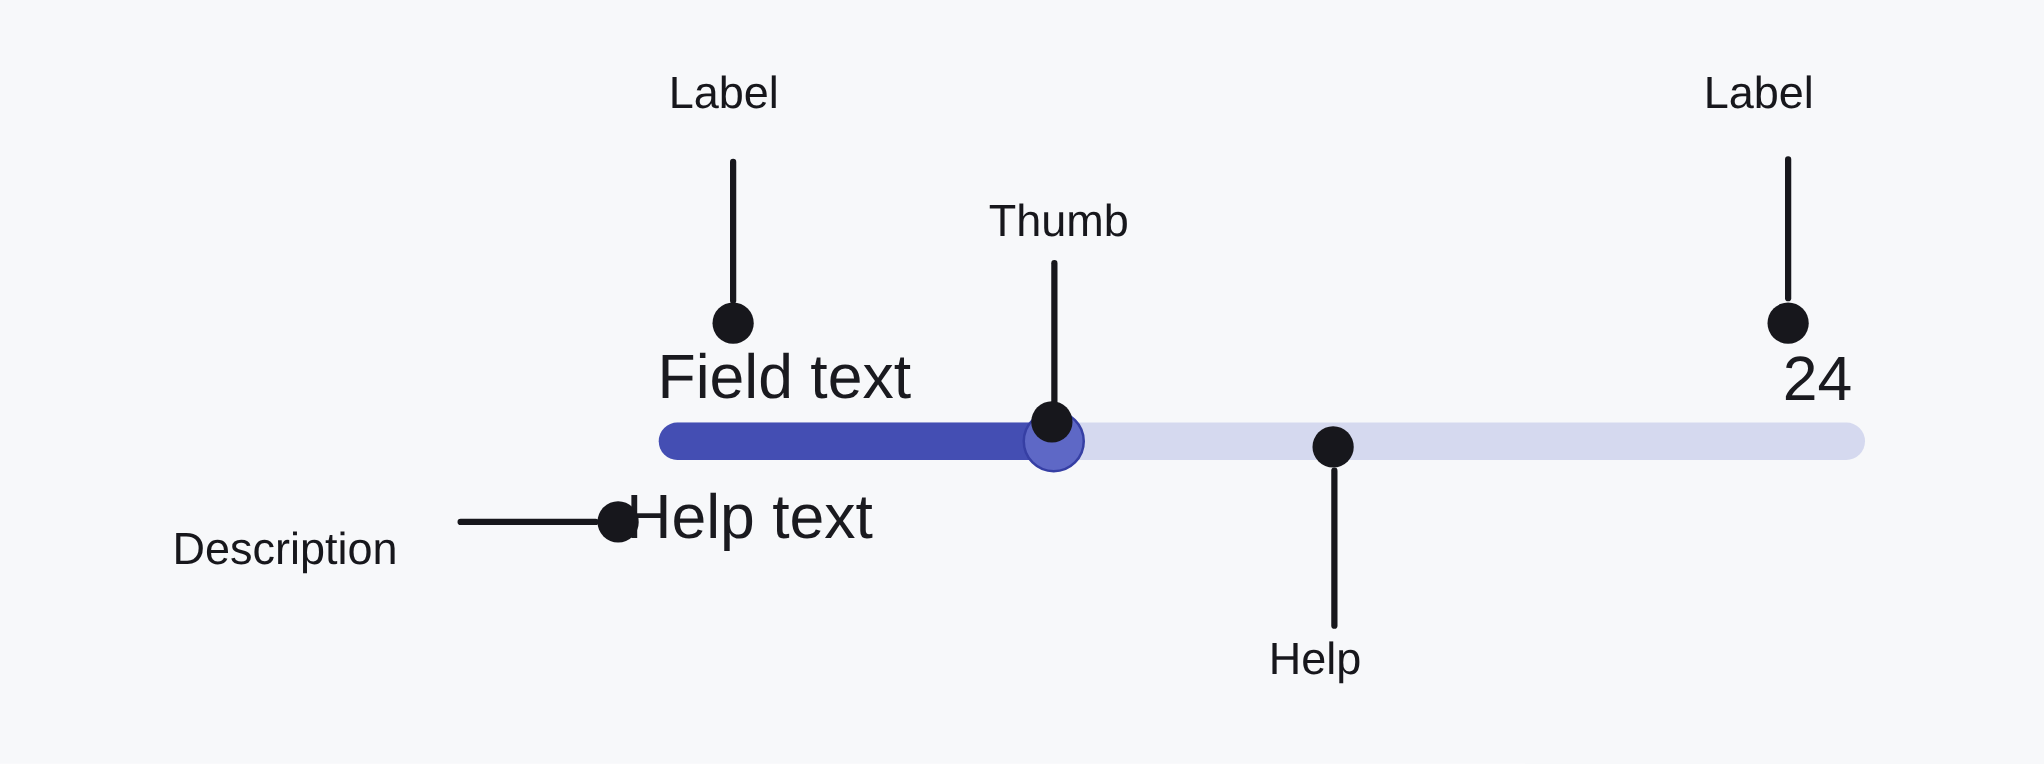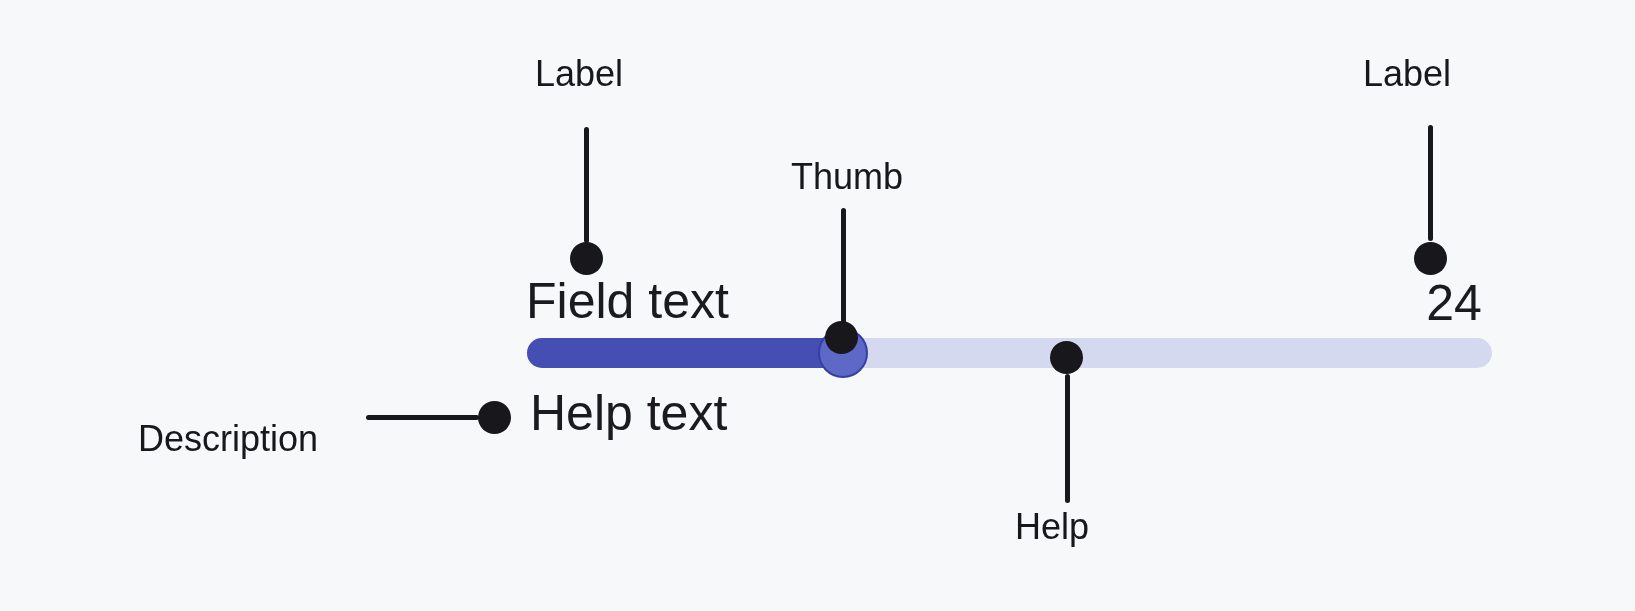--- a/index.html
+++ b/index.html
@@ -15,21 +15,21 @@
 
   
   .comp-text {
     position: absolute;
     color: var(--ink, #1a1a1f);
     font-size: 50px;
     line-height: 1;
     white-space: nowrap;
   }
   .field-label  { left: 526px;  top: 276px; }
-  .help-text    { left: 530px;  top: 388px; text-align: right; }
+  .help-text    { left: 501px;  top: 388px; text-align: right; }
   .output-value { left: 1430px; top: 278px; transform: translateX(-50%); margin-left: 24px; }
 
   .track {
     position: absolute;
     left: 527px; top: 338px;
     width: 965px; height: 30px;
     background: var(--track_rail, #d5d9ef);
     border-radius: 15px;
   }
   .track-fill {

